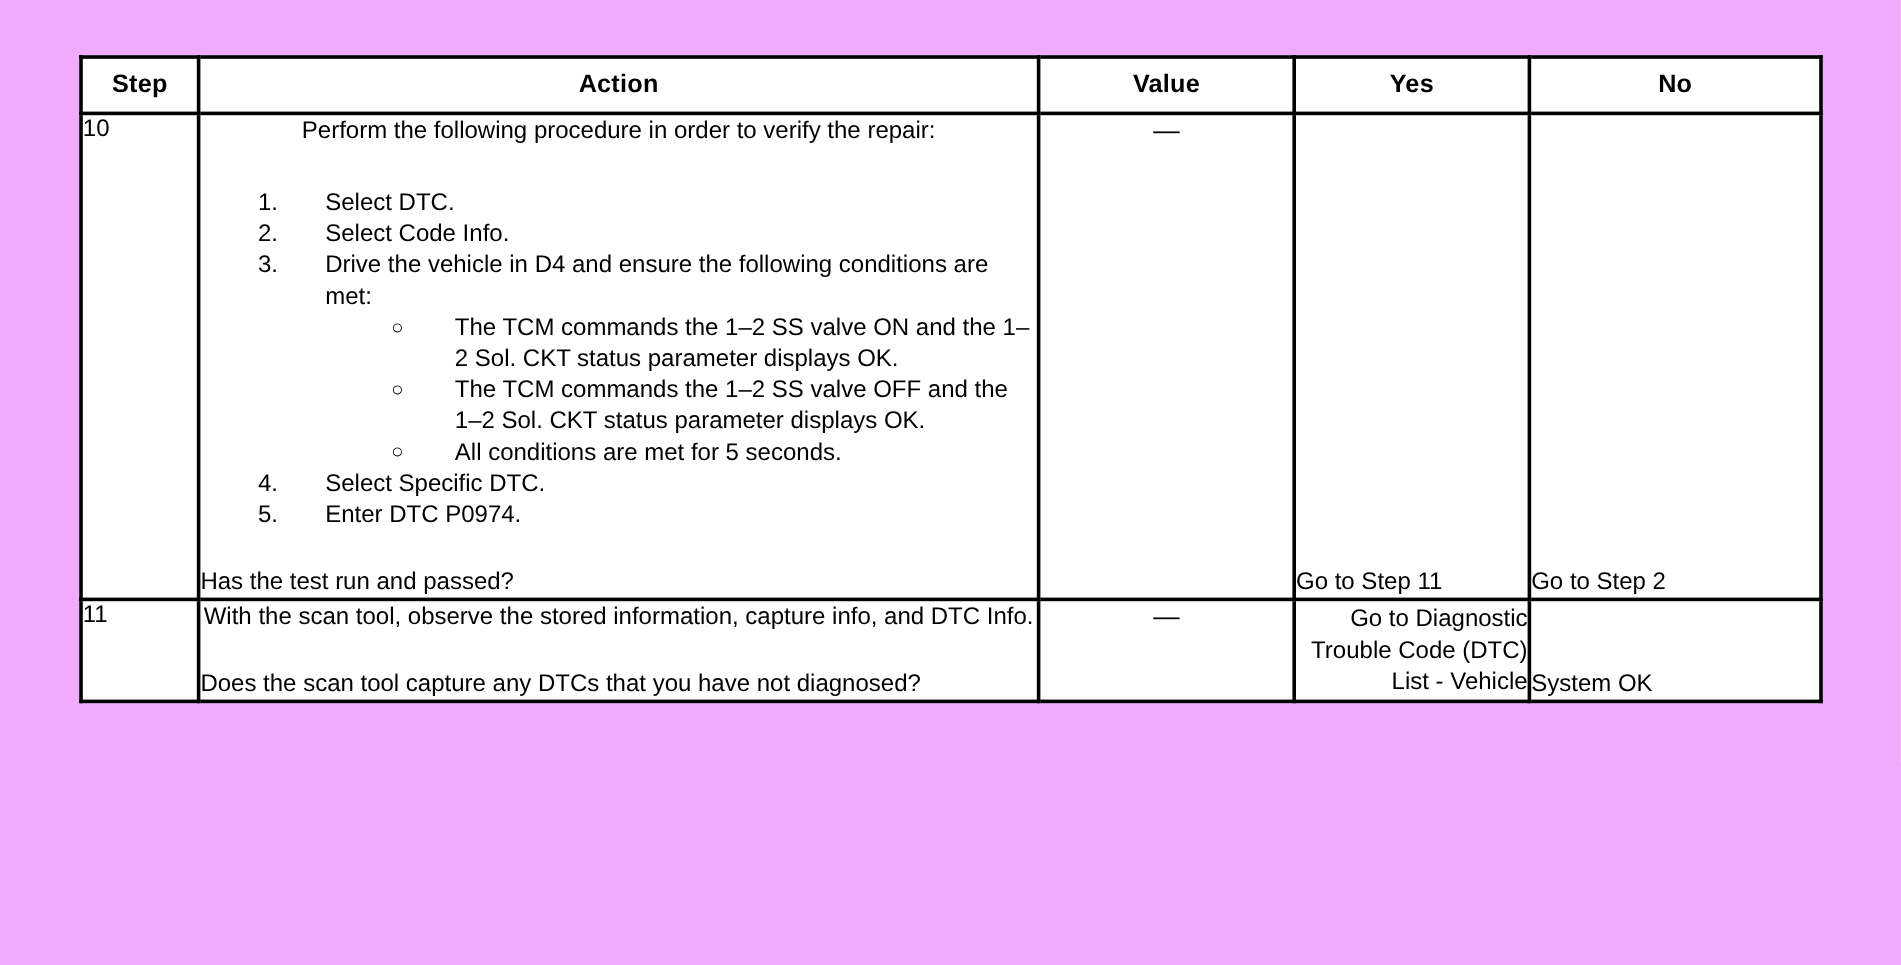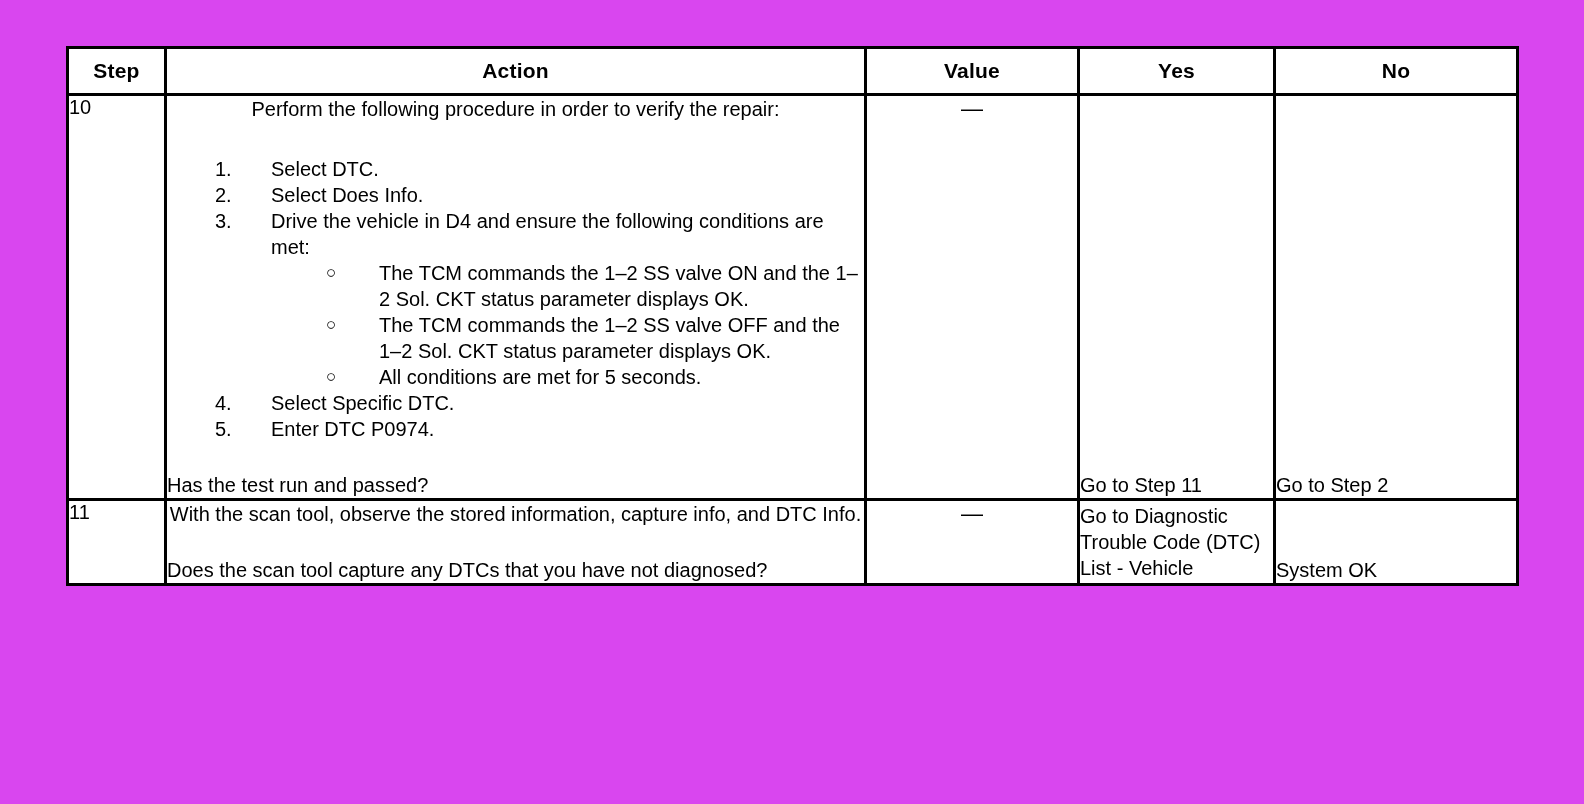--- a/index.html
+++ b/index.html
@@ -13,21 +13,21 @@
     height: 804px;
     font-family: "Liberation Sans", sans-serif;
     color: #000000;
     overflow: hidden;
   }
 
   #page {
     position: relative;
     width: 1584px;
     height: 804px;
-    background: #d946ef;
+    background: #f0abfc;
   }
 
   
   .diag-table {
     position: absolute;
     left: 66px;
     top: 46px;
     width: 1450px;
     border-collapse: collapse;
     table-layout: fixed;
@@ -74,21 +74,21 @@
     font-size: 20px;
     line-height: 1.30;
     padding: 5px 7px 6px 8px;
   }
   .cell-branch {
     font-size: 20px;
     line-height: 1.30;
     padding: 5px 9px 6px 10px;
   }
   .cell-branch.topleft {
-    text-align: left;
+    text-align: right;
     vertical-align: middle;
   }
   .cell-branch.bottomcenter {
     text-align: left;
     vertical-align: bottom;
   }
 
   
   .lead-line {
     margin: 0 0 0 0;
@@ -172,21 +172,21 @@
           <div class="lead-line">Perform the following procedure in order to verify the repair:</div>
           <div class="gap-lg"></div>
 
           <ol class="num-list">
             <li>
               <span class="marker">1.</span>
               <span class="li-text">Select DTC.</span>
             </li>
             <li>
               <span class="marker">2.</span>
-              <span class="li-text">Select Does Info.</span>
+              <span class="li-text">Select Code Info.</span>
             </li>
             <li>
               <span class="marker">3.</span>
               <span class="li-text">Drive the vehicle in D4 and ensure the following conditions are met:</span>
 
               <ul class="circ-list">
                 <li>
                   <span class="marker-o">○</span>
                   <span class="li-text">The TCM commands the 1–2 SS valve ON and the 1–2 Sol. CKT status parameter displays OK.</span>
                 </li>

